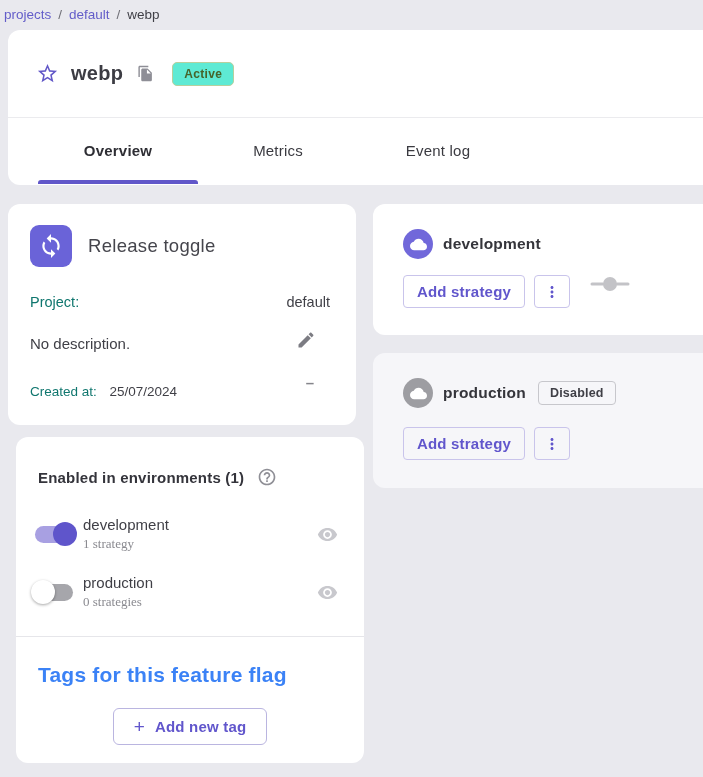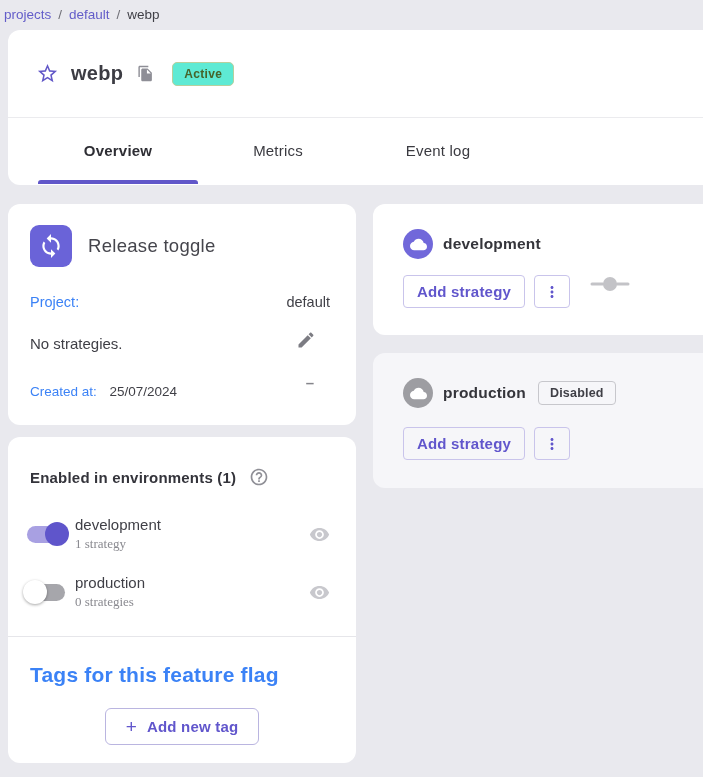--- a/index.html
+++ b/index.html
@@ -34,29 +34,29 @@
   
   .card { position:absolute; background:#fff; border-radius:12px; }
   
   #feature-card { left:8px; top:204px; width:348px; height:221px; }
   .fc-header { position:absolute; top:21px; left:22px; display:flex; align-items:center; gap:16px; }
   .type-icon { width:42px; height:42px; border-radius:9px; background:#6a63d8;
     display:flex; align-items:center; justify-content:center; }
   .type-label { font-size:18.5px; color:#45454c; letter-spacing:.3px; }
   .fc-row-project { position:absolute; top:90px; left:22px; right:26px;
     display:flex; justify-content:space-between; font-size:14.5px; }
-  .lbl-gray { color:#3b82f6; }
+  .lbl-gray { color:#0f766e; }
   .val-dark { color:#3f3f46; }
   .fc-desc { position:absolute; top:131px; left:22px; font-size:15px; color:#3f3f46; }
   .edit-btn { position:absolute; top:126px; right:40px; width:20px; height:20px; cursor:pointer; }
   .fc-created { position:absolute; top:180px; left:22px; font-size:13.5px; }
   .fc-created .lbl-gray { margin-right:9px; }
   .fc-dash { position:absolute; top:170px; right:42px; font-size:15px; font-weight:bold; color:#85858b; }
   
-  #env-card { left:8px; top:437px; width:348px; height:326px; }
+  #env-card { left:16px; top:437px; width:348px; height:326px; }
   .env-heading { position:absolute; top:30px; left:22px; display:flex; align-items:center; gap:13px; }
   .env-heading span { font-size:15px; font-weight:bold; color:#34343b; letter-spacing:.2px; }
   .help-btn { width:20px; height:20px; cursor:pointer; }
   .env-row { position:absolute; left:16px; right:26px; height:46px; display:flex; align-items:center; }
   .env-row-1 { top:74px; } .env-row-2 { top:132px; }
   .switch { position:relative; width:44px; height:24px; margin-right:7px; cursor:pointer; flex:none; }
   .switch .track { position:absolute; top:4px; left:3px; width:38px; height:17px; border-radius:9px; }
   .switch .thumb { position:absolute; top:0; width:24px; height:24px; border-radius:50%; }
   .switch.on .track { background:#a8a0e2; }
   .switch.on .thumb { right:-1px; background:#5f55cb; }
@@ -139,21 +139,21 @@
         <svg width="26" height="26" viewBox="0 0 24 24">
             <path fill="#ffffff" d="M12 4V1L8 5l4 4V6c3.31 0 6 2.69 6 6 0 1.01-.25 1.97-.7 2.8l1.46 1.46C19.54 15.03 20 13.57 20 12c0-4.42-3.58-8-8-8zm-6 8c0-1.01.25-1.97.7-2.8L5.24 7.74C4.46 8.97 4 10.43 4 12c0 4.42 3.58 8 8 8v3l4-4-4-4v3c-3.31 0-6-2.69-6-6z"></path>
           </svg>
       </span>
       <span class="type-label">Release toggle</span>
     </div>
     <div class="fc-row-project">
       <span class="lbl-gray">Project:</span>
       <span class="val-dark">default</span>
     </div>
-    <div class="fc-desc">No strategies.</div>
+    <div class="fc-desc">No description.</div>
     <span class="edit-btn">
       <svg width="20" height="20" viewBox="0 0 24 24">
           <path fill="#7c7c83" d="M3 17.25V21h3.75L17.81 9.94l-3.75-3.75L3 17.25zM20.71 7.04c.39-.39.39-1.02 0-1.41l-2.34-2.34c-.39-.39-1.02-.39-1.41 0l-1.83 1.83 3.75 3.75 1.83-1.83z"></path>
         </svg>
     </span>
     <div class="fc-created">
       <span class="lbl-gray">Created at:</span>
       <span class="val-dark">25/07/2024</span>
     </div>
     <span class="fc-dash">–</span>

